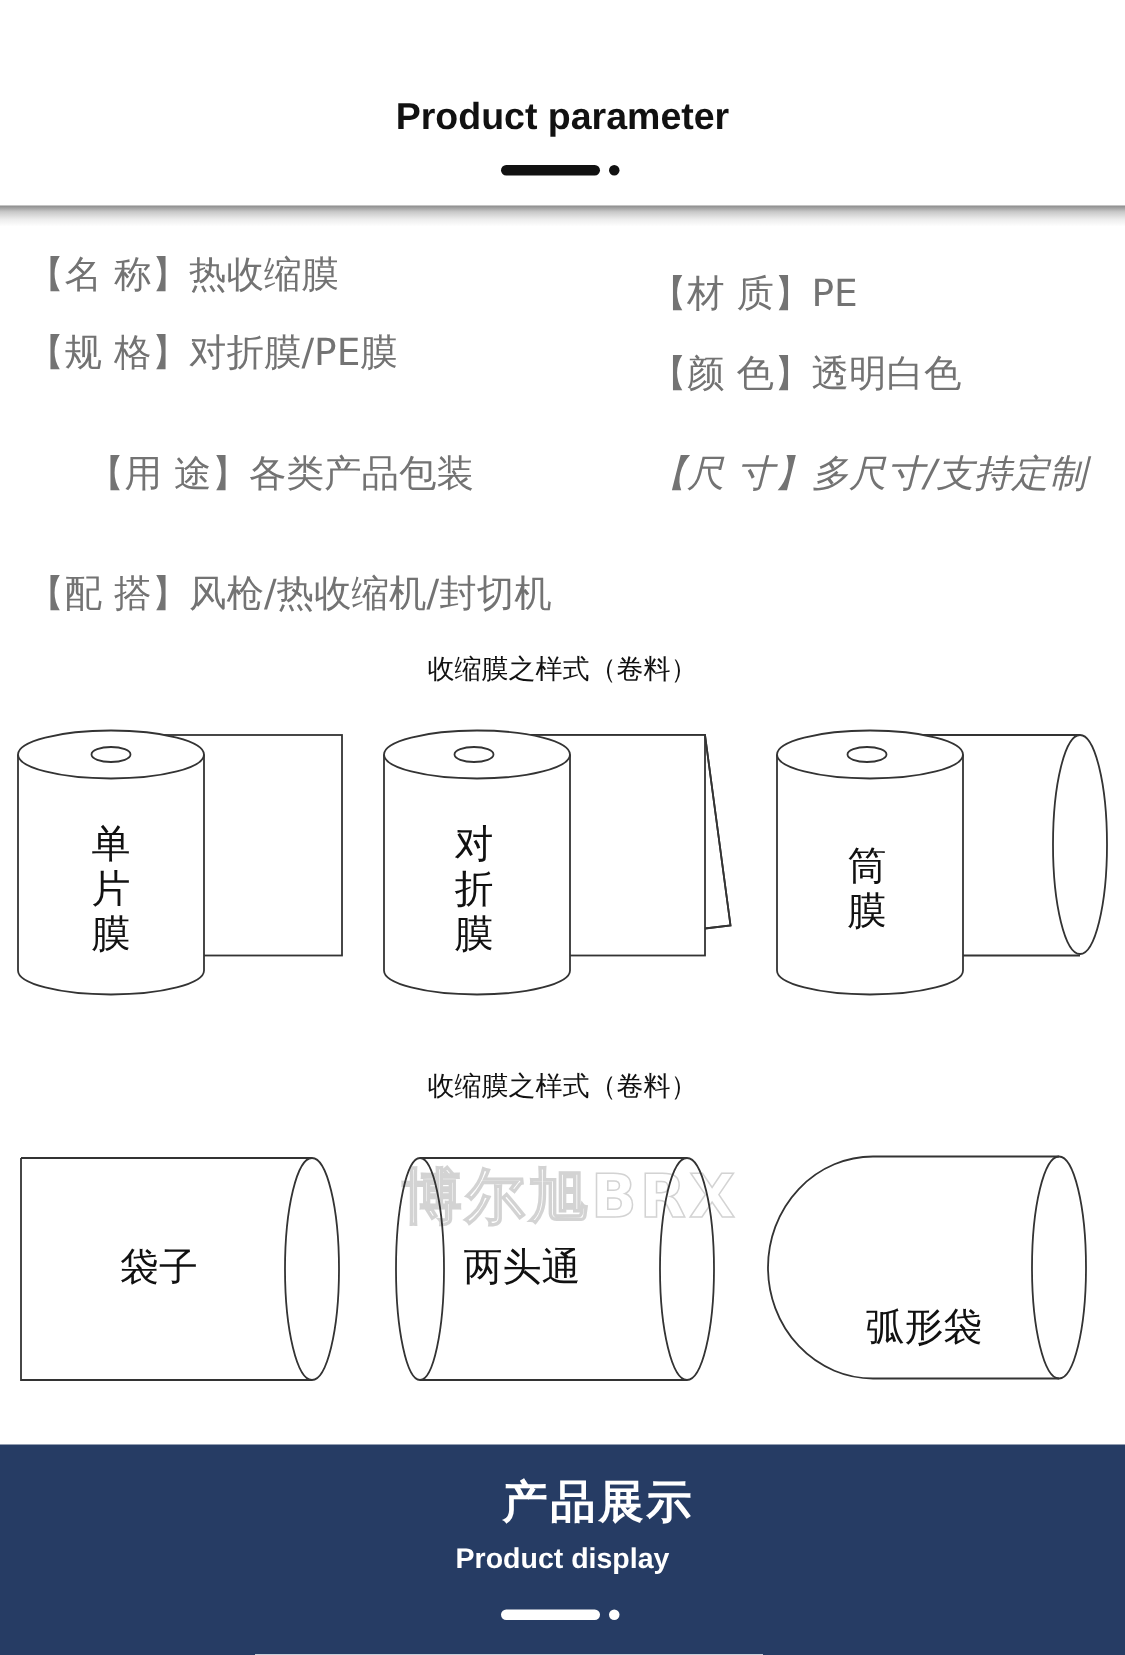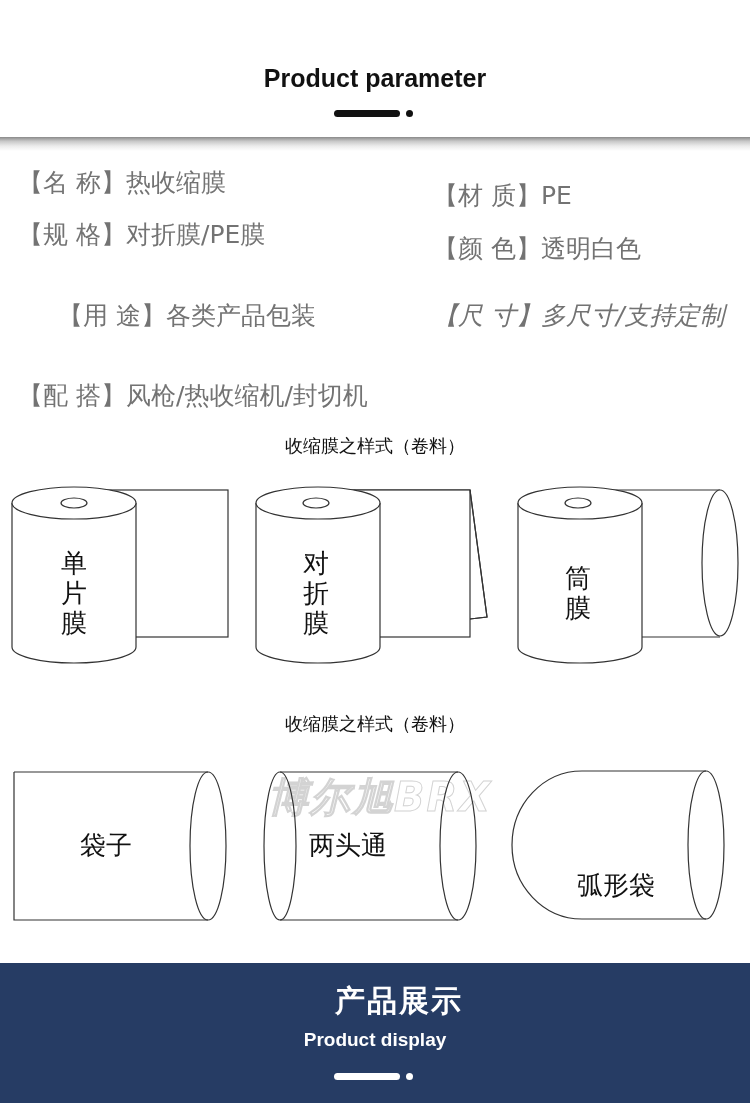--- a/index.html
+++ b/index.html
@@ -14,21 +14,21 @@
   .deco .dot { position: absolute; left: 72px; top: 0; width: 7px; height: 7px; border-radius: 50%; background: #111; }
   .shadow { position: absolute; left: 0; top: 137px; width: 750px; height: 14px;
     background: linear-gradient(to bottom, #8a8a8a 0%, #c8c8c8 30%, #ececec 65%, #ffffff 100%); }
   .param { position: absolute; font-size: 25px; color: #737373; white-space: nowrap; padding-left: 18px; }
   .param .key { letter-spacing: 0px; }
 
   .section-title { position: absolute; left: 0; width: 750px; text-align: center; font-size: 18px; color: #111; }
 
   svg.fig { position: absolute; left: 0; }
   .fig-label { position: absolute; font-size: 26px; color: #111; text-align: center; line-height: 30px; }
-  .watermark { position: absolute; left: 268px; top: 770px; font-size: 40px; font-style: italic; font-weight: bold;
+  .watermark { position: absolute; left: 268px; top: 770px; font-size: 40px; font-weight: bold;
     color: transparent; -webkit-text-stroke: 1px #cfcfcf; letter-spacing: 2px; opacity: 0.9; }
 
   .footer { position: absolute; left: 0; top: 963px; width: 750px; height: 140px; background: #263c64; text-align: center; }
   .footer .zh { position: absolute; left: 0; right: 0; top: 18px; font-size: 30px; font-weight: bold; letter-spacing: 2px; color: #fff; padding-left: 48px; }
   .footer .en { position: absolute; left: 0; right: 0; top: 66px; font-size: 19px; font-weight: bold; color: #fff; font-family: "Liberation Sans", sans-serif; }
   .footer .deco { top: 110px; }
   .footer .deco .bar, .footer .deco .dot { background: #fff; }
 </style>
 </head>
 <body>

